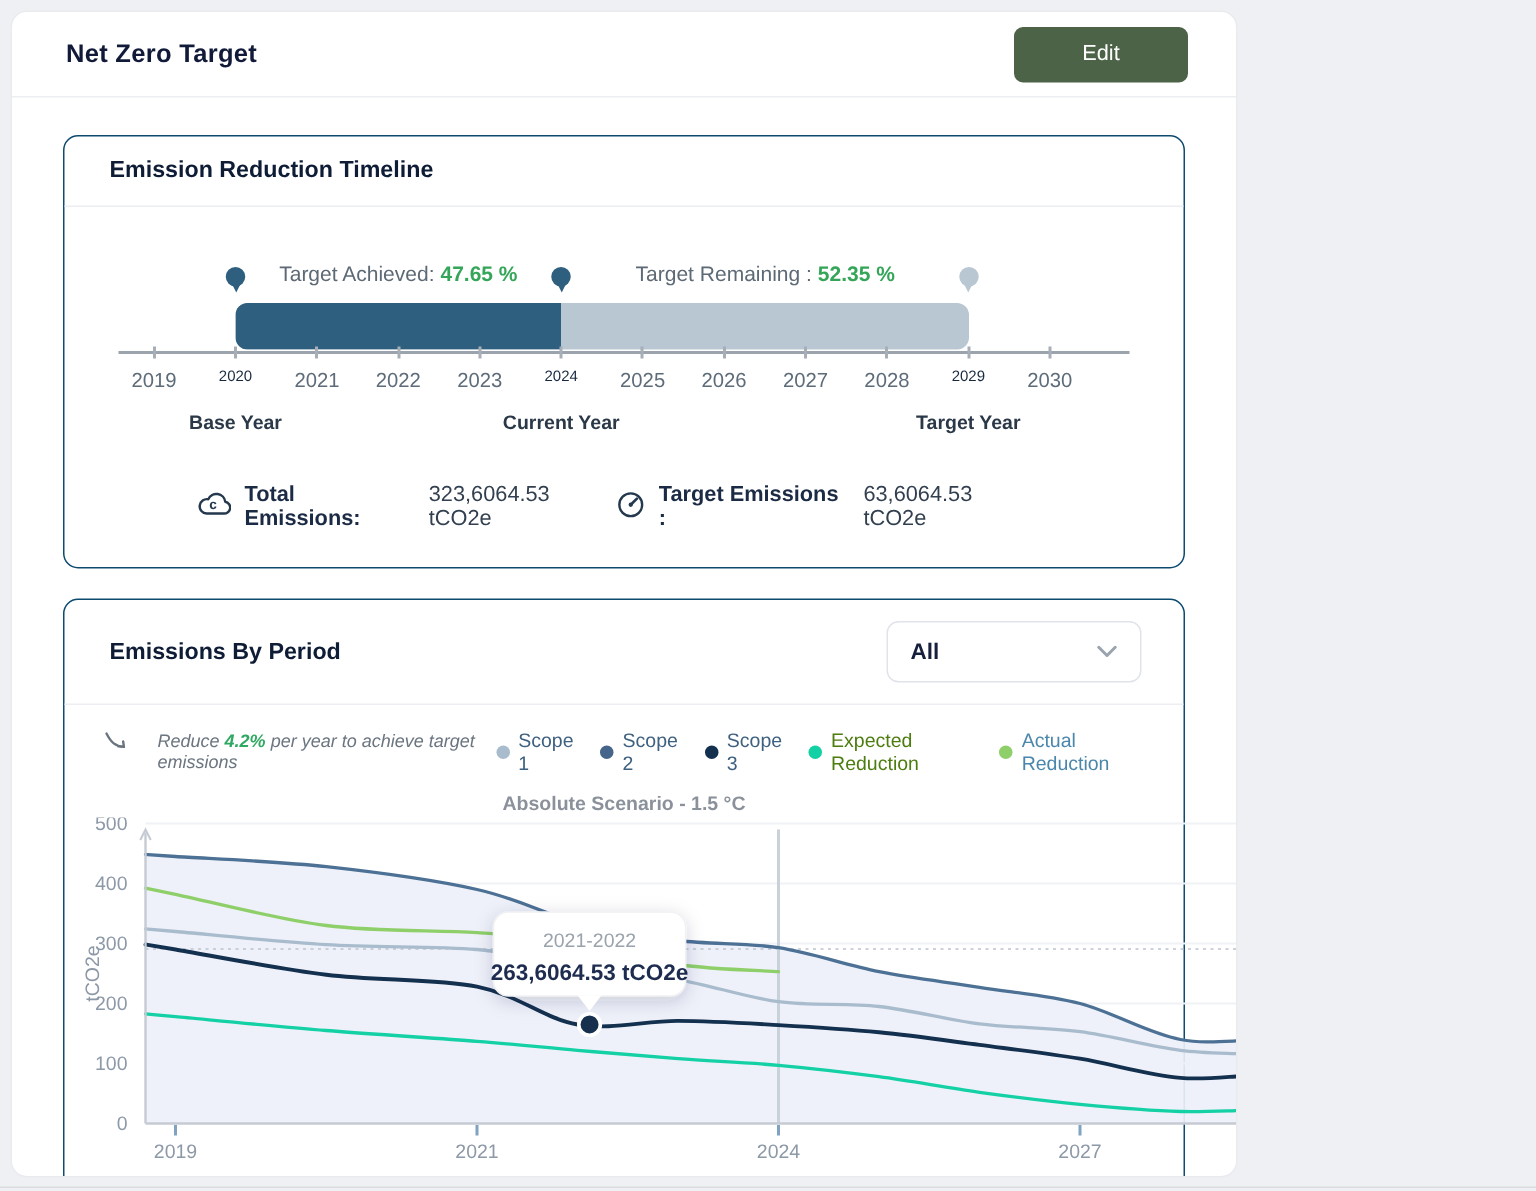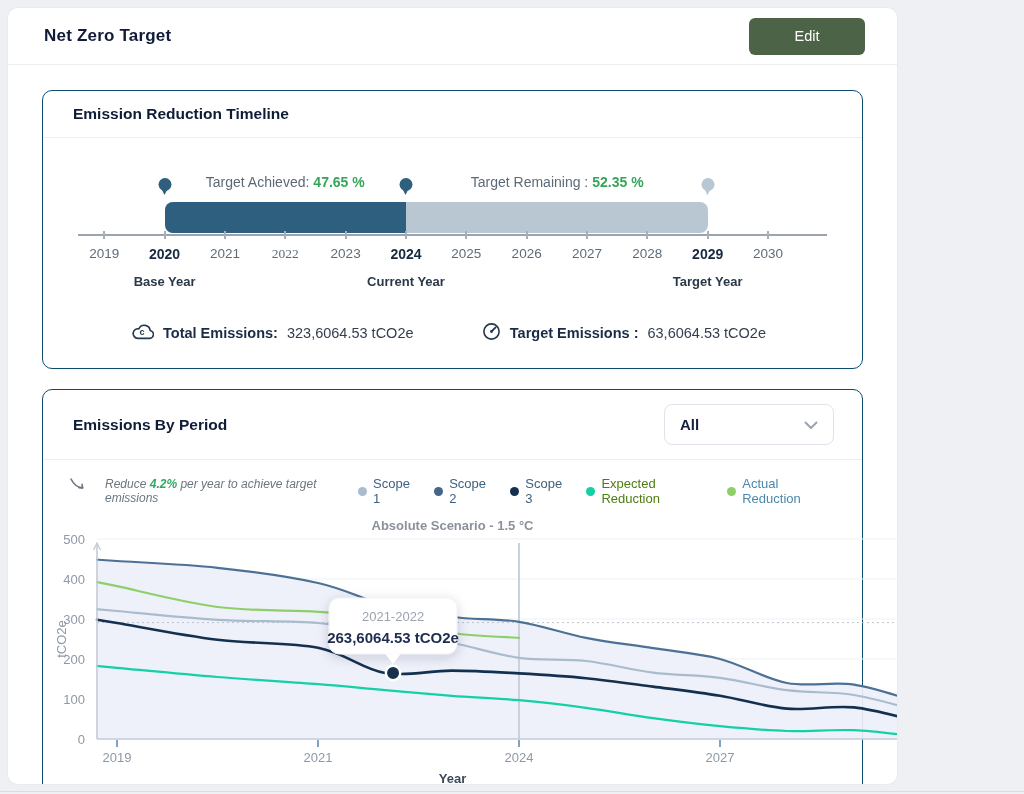--- a/index.html
+++ b/index.html
@@ -2,21 +2,21 @@
 <html style="--edit-bg: #4d6348; --achieved-bar: #2e5f7e; --remaining-bar: #b9c7d3; --green: #35a659; --page-bg: #eef0f3; --panel-bg: #ffffff;"><head>
 <meta charset="utf-8">
 <style>
   :root{
     --page-bg:#eef0f3; --panel-bg:#ffffff; --edit-bg:#4d6348;
     --achieved-bar:#2e5f7e; --remaining-bar:#b9c7d3; --green:#35a659;
   }
   *{box-sizing:border-box;}
   html,body{margin:0;padding:0;}
   body{width:1024px;height:794px;background:var(--page-bg);font-family:"Liberation Sans",sans-serif;position:relative;overflow:hidden;}
-  .panel{position:absolute;left:8px;top:8px;width:889px;bottom:10px;background:var(--panel-bg);border-radius:10px;box-shadow:0 0 0 1px #e9ebee;overflow:hidden;}
+  .panel{position:absolute;left:8px;top:8px;width:816px;bottom:10px;background:var(--panel-bg);border-radius:10px;box-shadow:0 0 0 1px #e9ebee;overflow:hidden;}
   .panel-header{display:flex;justify-content:space-between;align-items:center;height:57px;padding:0 32px 0 36px;border-bottom:1px solid #eceef1;}
   .page-title{font-size:17px;font-weight:bold;color:#111b39;letter-spacing:.2px;}
   .edit-btn{width:116px;height:37px;background:var(--edit-bg);color:#fff;border:none;border-radius:6px;font-size:14.5px;font-family:"Liberation Sans",sans-serif;cursor:pointer;}
   .panel-body{padding:25px 34px 0;}
   .card{border:1px solid #0c4a6e;border-radius:10px;background:#fff;}
   .card + .card{margin-top:20px;}
   .card-head{display:flex;justify-content:space-between;align-items:center;padding:14px 28px 14px 30px;border-bottom:1px solid #eceef1;}
   .card-title{font-size:15.5px;font-weight:bold;color:#0e1c36;}
 
   
@@ -27,21 +27,21 @@
   .tl-percent.remaining{left:64.4%;}
   .tl-pin{position:absolute;top:26px;width:13px;height:13px;border-radius:50%;transform:translateX(-50%);background:currentColor;}
   .tl-pin::after{content:"";position:absolute;left:50%;top:11px;transform:translateX(-50%);border-left:3.5px solid transparent;border-right:3.5px solid transparent;border-top:6px solid currentColor;}
   .pin-dark{color:var(--achieved-bar);}
   .pin-light{color:var(--remaining-bar);}
   .tl-bar{position:absolute;top:50px;left:10.4%;width:74.7%;height:31px;border-radius:8px;overflow:hidden;background:var(--remaining-bar);}
   .tl-bar-achieved{height:100%;width:44.45%;background:var(--achieved-bar);}
   .tl-axis{position:absolute;top:82px;left:-1.5%;width:103%;height:2px;background:#9ba3ac;}
   .tl-tick{position:absolute;top:-3px;width:2px;height:8px;background:#a8aeb6;transform:translateX(-50%);}
   .tl-year{position:absolute;top:94px;transform:translateX(-50%);font-size:13.5px;color:#5e6c7a;}
-  .tl-year.bold{font-weight:bold;color:#17293f;font-size:14px;}
+  .tl-year.bold{font-weight:normal;color:#17293f;font-size:10px;}
   .tl-sub{position:absolute;top:122px;transform:translateX(-50%);font-size:13px;font-weight:bold;color:#2a3847;white-space:nowrap;}
   .totals{display:flex;justify-content:space-between;padding:22px 96px 24px 88px;margin-top:6px;}
   .total-item{display:flex;align-items:center;gap:9px;font-size:14.5px;color:#323f4f;}
   .total-item .lbl{font-weight:bold;color:#1c2b45;}
 
   
   .select{display:flex;justify-content:space-between;align-items:center;width:170px;height:41px;padding:0 15px;border:1px solid #e0e3ea;border-radius:8px;background:#fff;cursor:pointer;}
   .select .sel-val{font-size:15px;font-weight:bold;color:#16203c;}
   .note-row{display:flex;justify-content:space-between;align-items:center;padding:16px 28px 0 26px;}
   .note{display:flex;align-items:flex-start;gap:20px;font-style:italic;color:#6b7580;font-size:12px;}
@@ -95,21 +95,21 @@
             <span class="tl-tick" style="left: 59.9029%;"></span>
             <span class="tl-tick" style="left: 67.9612%;"></span>
             <span class="tl-tick" style="left: 76.0194%;"></span>
             <span class="tl-tick" style="left: 84.0777%;"></span>
             <span class="tl-tick" style="left: 92.1359%;"></span>
           </div>
 
       <span class="tl-year" style="left: 2.1%;">2019</span>
           <span class="tl-year bold" style="left: 10.4%;">2020</span>
           <span class="tl-year" style="left: 18.7%;">2021</span>
-          <span class="tl-year" style="left: 27%; font-family: Liberation Serif, serif;">2022</span>
+          <span class="tl-year" style="left: 27%;">2022</span>
           <span class="tl-year" style="left: 35.3%;">2023</span>
           <span class="tl-year bold" style="left: 43.6%;">2024</span>
           <span class="tl-year" style="left: 51.9%;">2025</span>
           <span class="tl-year" style="left: 60.2%;">2026</span>
           <span class="tl-year" style="left: 68.5%;">2027</span>
           <span class="tl-year" style="left: 76.8%;">2028</span>
           <span class="tl-year bold" style="left: 85.1%; text-align: right;">2029</span>
           <span class="tl-year" style="left: 93.4%;">2030</span>
           <span class="tl-pin pin-dark" style="left: 10.4%;"></span>
           <span class="tl-sub" style="left: 10.4%;">Base Year</span>

